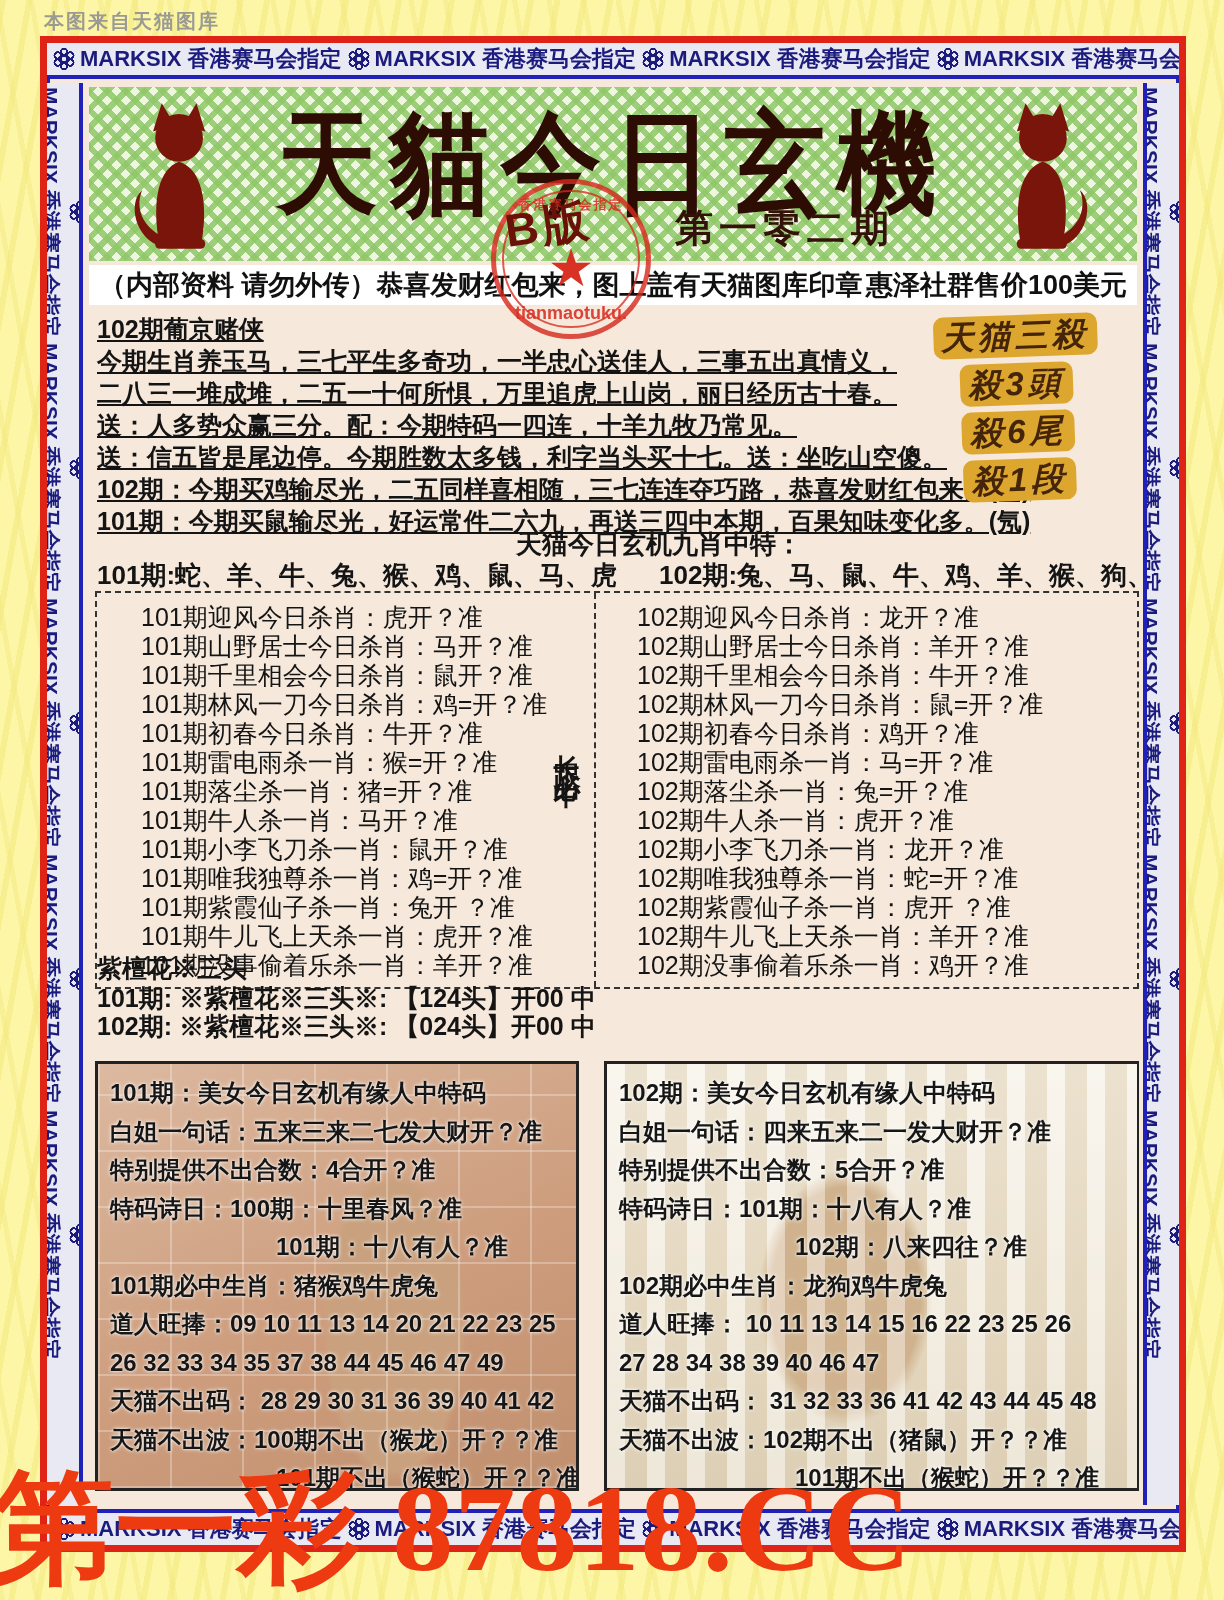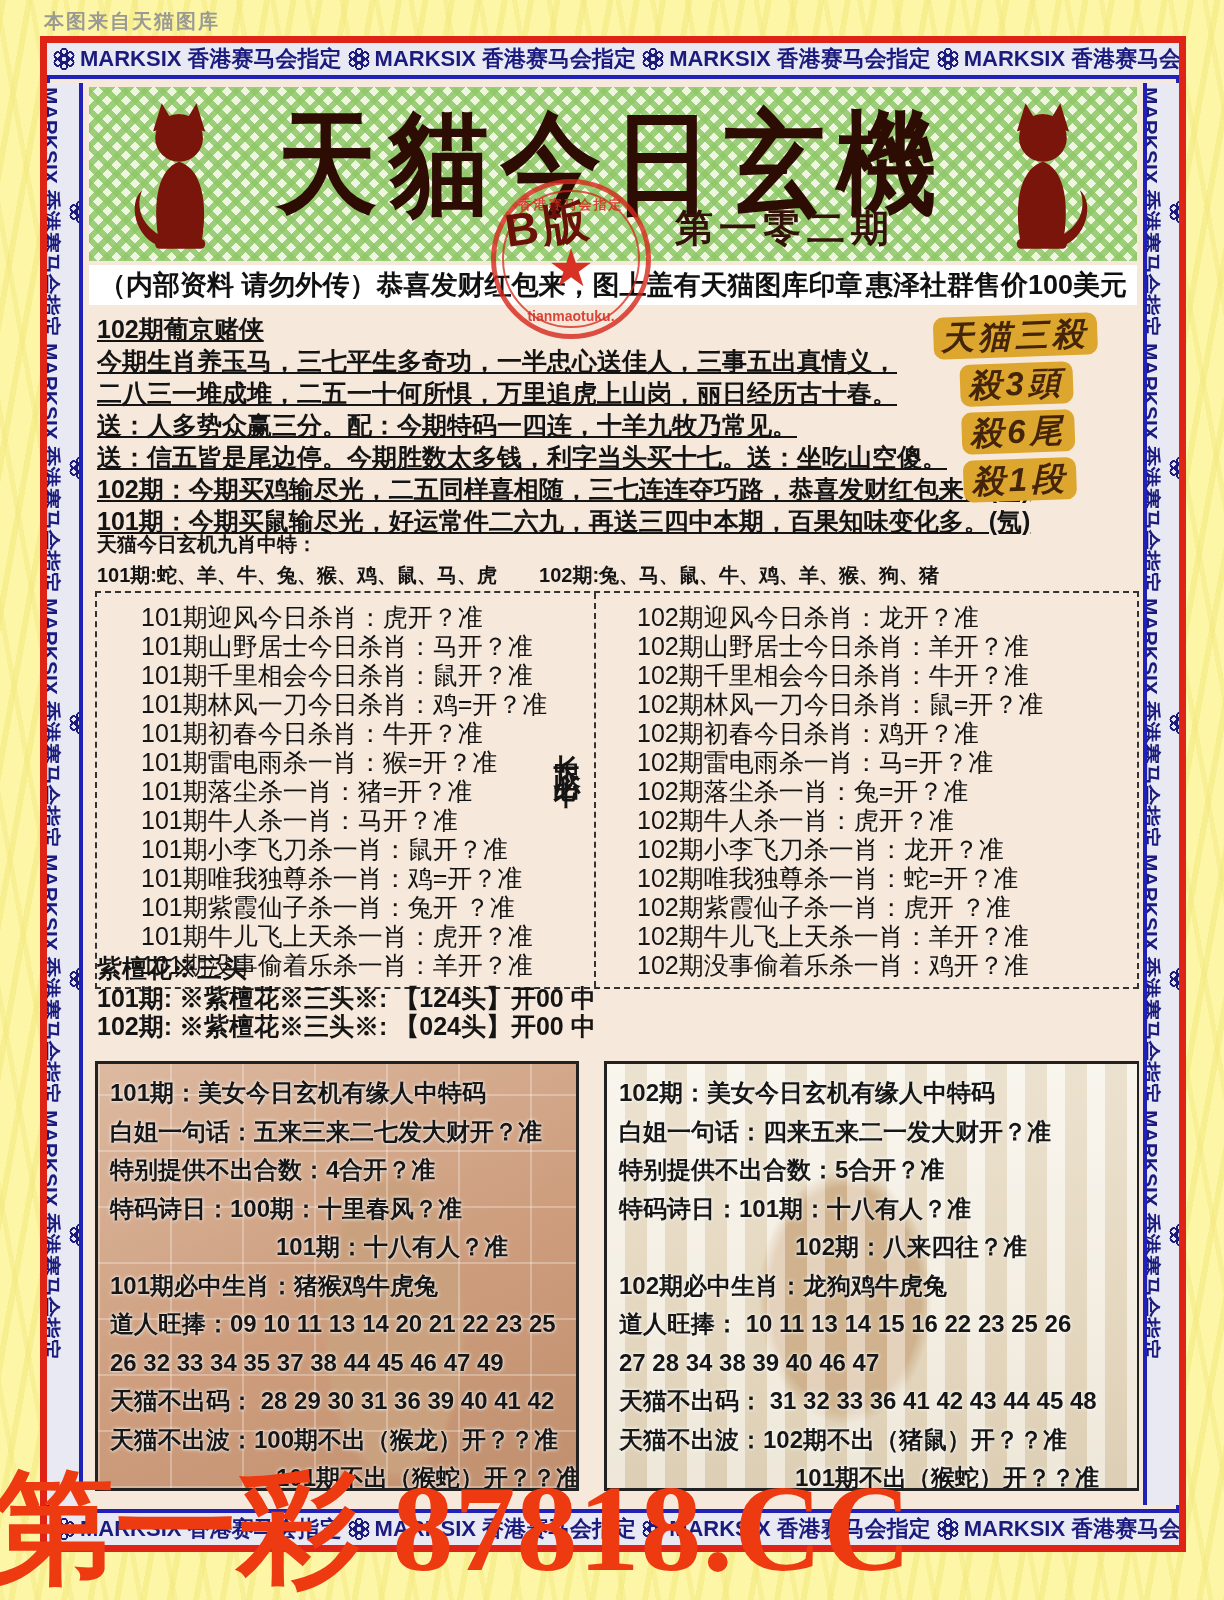--- a/index.html
+++ b/index.html
@@ -41,30 +41,30 @@
   .page-title{position:absolute;left:0;right:0;top:16px;text-align:center;
     font-family:"DejaVu Serif",serif;font-weight:900;font-size:100px;line-height:1.2;
     color:#2d0c04;letter-spacing:12px;transform:scaleY(1.12);white-space:nowrap;}
   .issue{position:absolute;left:588px;top:120px;font-size:38px;font-weight:900;color:#33120a;letter-spacing:6px;}
   .edition{position:absolute;left:418px;top:112px;font-size:46px;font-weight:900;color:#6b1208;transform:rotate(-8deg);z-index:6;letter-spacing:4px;}
   .stamp{position:absolute;left:404px;top:96px;width:150px;height:150px;border-radius:50%;
     border:5px solid rgba(214,40,28,.85);z-index:5;opacity:.95;text-decoration:underline;}
   .stamp::before{content:"";position:absolute;inset:6px;border-radius:50%;border:2px solid rgba(214,40,28,.8);}
   .stamp-star{position:absolute;left:0;right:0;top:58px;text-align:center;font-size:52px;line-height:1;color:#d6281c;}
   .stamp-ring-top{position:absolute;left:0;right:0;top:12px;text-align:center;font-size:13px;color:rgba(214,40,28,.9);font-weight:bold;letter-spacing:2px;}
-  .stamp-ring-bottom{position:absolute;left:0;right:0;bottom:10px;text-align:center;font-size:14px;color:rgba(214,40,28,.9);font-weight:bold;}
+  .stamp-ring-bottom{position:absolute;left:0;right:0;bottom:10px;text-align:center;font-size:18px;color:rgba(214,40,28,.9);font-weight:bold;}
   .notice{position:absolute;left:2px;right:2px;top:182px;height:40px;background:#ffffff;display:flex;align-items:center;
     font-size:27px;font-weight:bold;color:#111;padding:0 10px;box-sizing:border-box;white-space:nowrap;}
   .notice .sp{flex:1;}
   .poem{position:absolute;left:10px;top:230px;width:800px;font-size:25px;font-weight:bold;color:#141414;line-height:32px;white-space:nowrap;text-decoration:underline;}
   .sankill{position:absolute;left:818px;top:232px;width:225px;text-align:center;transform:rotate(-2deg);z-index:3;}
   .sankill div{margin-bottom:6px;}
   .sankill span{display:inline-block;background:#dda62f;color:#45250a;font-weight:900;font-style:italic;
     font-size:33px;line-height:1.15;padding:2px 8px;border-radius:10px;letter-spacing:4px;}
-  .nine{position:absolute;left:10px;top:446px;font-size:20px;font-weight:bold;color:#141414;line-height:31px;white-space:nowrap;}
+  .nine{position:absolute;left:10px;top:446px;font-size:26px;font-weight:bold;color:#141414;line-height:31px;white-space:nowrap;text-align:center;}
   .nine .row2 span{margin-right:42px;}
   .killerbox{position:absolute;left:8px;top:508px;width:1044px;height:398px;border:2px dashed #333;box-sizing:border-box;}
   .killer-divider{position:absolute;left:497px;top:0;bottom:0;border-left:2px dashed #333;}
   .kcol{position:absolute;top:10px;font-size:25px;font-weight:normal;color:#141414;line-height:29px;white-space:nowrap;}
   .kcol-l{left:44px;}
   .kcol-r{left:540px;}
   .slogan{position:absolute;left:452px;top:140px;writing-mode:vertical-rl;text-orientation:upright;
     font-size:27px;font-weight:bold;color:#141414;letter-spacing:9px;}
   .sec{position:absolute;font-size:25px;font-weight:bold;color:#141414;line-height:28px;white-space:nowrap;}
   .sec .hd{margin-bottom:2px;}

